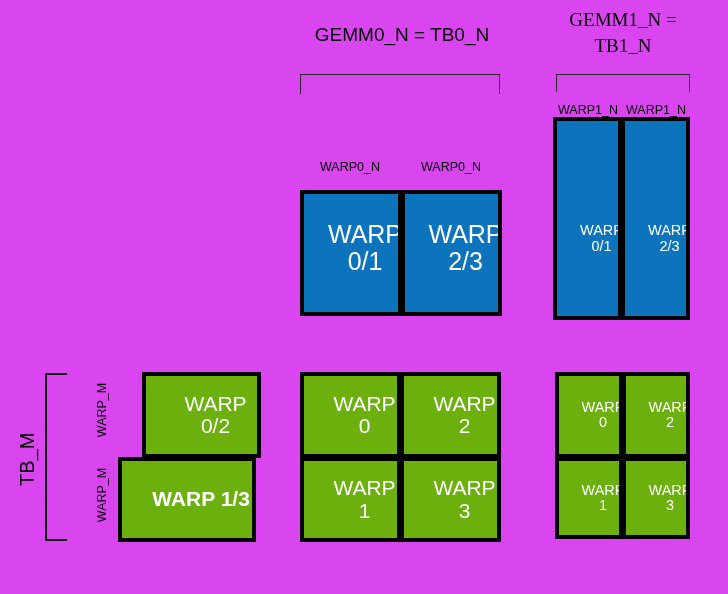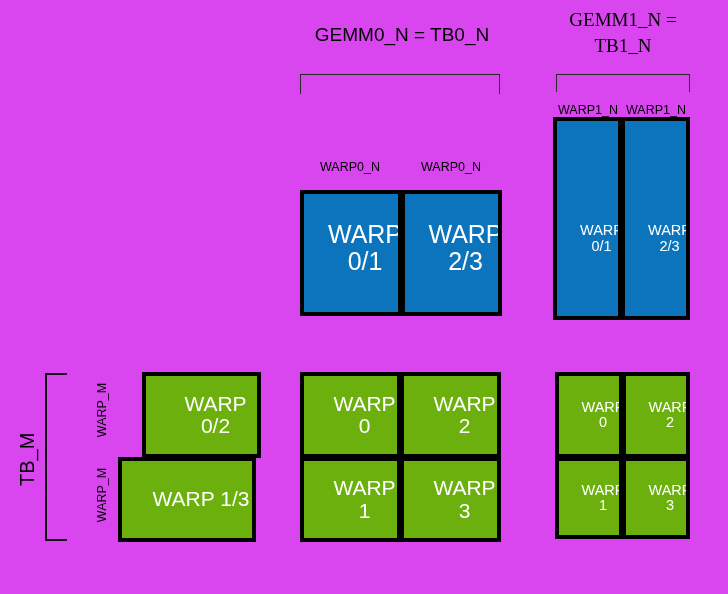--- a/index.html
+++ b/index.html
@@ -123,21 +123,21 @@
 
   <div class="abs axis-label" style="left:16px; top:486px;">TB_M</div>
 
   <div class="abs vbracket" style="left:45px; top:373px; width:22px; height:168px;"></div>
 
   <div class="abs dim-label vert" style="left:95px; top:452px; width:84px;">WARP_M</div>
   <div class="abs dim-label vert" style="left:95px; top:537px; width:84px;">WARP_M</div>
 
   <div class="abs tile green t-md" style="left:110px; top:372px; width:119px; height:86px;margin-left:32px;">WARP 0/2</div>
 
-  <div class="abs tile green t-md" style="left:118px; top:457px; width:138px; height:85px;">WARP 1/3</div>
+  <div class="abs tile green t-md" style="left:118px; top:457px; width:138px; height:85px;font-weight:bold;">WARP 1/3</div>
 
   <div class="abs tile green t-md" style="left:300px; top:372px; width:101px; height:86px;">WARP
 0</div>
   <div class="abs tile green t-md" style="left:400px; top:372px; width:101px; height:86px;">WARP
 2</div>
   <div class="abs tile green t-md" style="left:300px; top:457px; width:101px; height:85px;">WARP
 1</div>
   <div class="abs tile green t-md" style="left:400px; top:457px; width:101px; height:85px;">WARP
 3</div>
 

